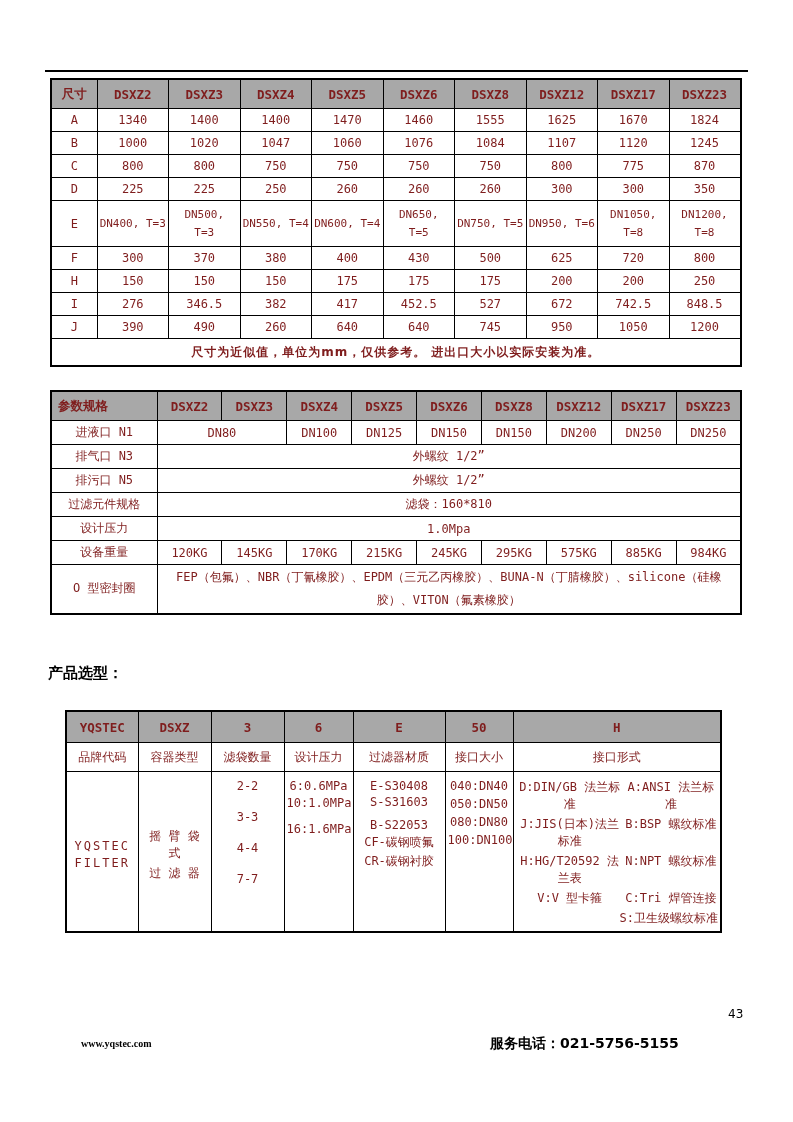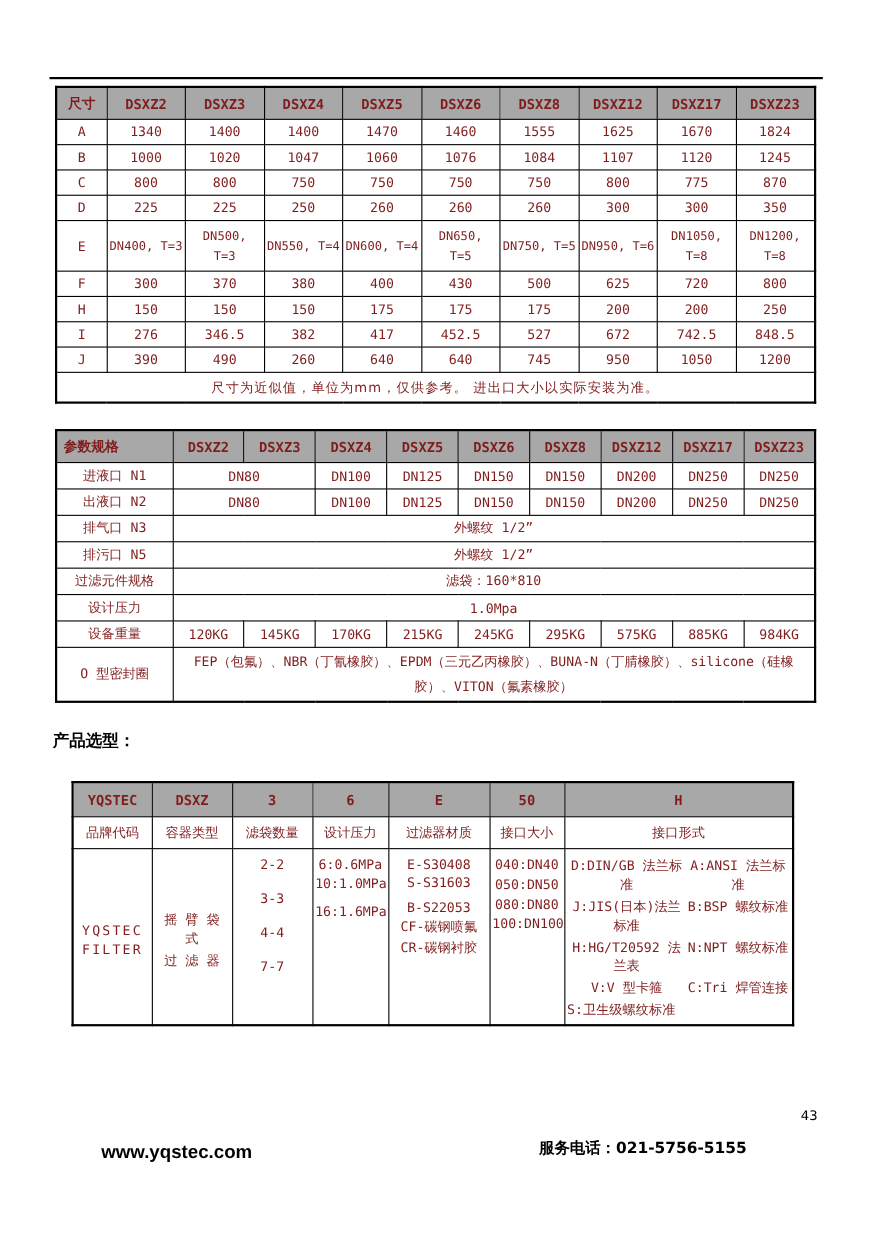--- a/index.html
+++ b/index.html
@@ -12,21 +12,21 @@
        font-family:"DejaVu Sans Mono","DejaVu Sans",monospace;font-size:12px;color:#7f1d1d;}
   .tbl th,.tbl td{border:1px solid #000;text-align:center;vertical-align:middle;
        padding:1px 2px;font-weight:normal;white-space:pre-line;overflow:hidden;}
   .tbl thead th{background:#a8a8a8;font-weight:bold;height:26px;font-size:12.5px;}
 
   
   #dim-table{left:50px;top:78px;width:690px;}
   #dim-table tbody tr{height:23px;}
   #dim-table tr.tall{height:46px;}
   #dim-table tr.tall td{font-size:11px;line-height:1.6;}
-  #dim-table td.note{font-weight:normal;height:24px;letter-spacing:1px;
+  #dim-table td.note{font-weight:bold;height:24px;letter-spacing:1px;
        font-family:"DejaVu Sans",sans-serif;}
 
   
   #spec-table{left:50px;top:390px;width:690px;}
   #spec-table tbody tr{height:24px;}
   #spec-table th.left{text-align:left;padding-left:6px;margin-left:28px;}
   #spec-table tbody tr:last-child td{line-height:1.9;}
 
   
   .sel-title{position:absolute;left:48px;top:664px;font-size:15px;font-weight:bold;}
@@ -40,26 +40,26 @@
   .bags .ln{margin-bottom:17px;}
   .press .ln{margin-bottom:3px;text-align:center;}
   .press .ln:nth-child(3){margin-top:12px;}
   .mat .ln{margin-bottom:2px;}
   .mat .ln:nth-child(3){margin-top:9px;}
   .size .ln{margin-bottom:4px;}
   .iface{padding:7px 6px 0 6px;}
   .irow{display:flex;margin-bottom:3px;}
   .irow .l{flex:1.15;text-align:center;}
   .irow .r{flex:1;text-align:center;}
-  .irow.center{justify-content:flex-start;}
+  .irow.center{justify-content:flex-end;}
 
   
   .page-num{position:absolute;left:728px;top:1007px;font-size:12px;}
-  .foot-web{position:absolute;left:92px;top:1038px;font-weight:bold;font-size:17px;
-       font-family:Liberation Sans, sans-serif;}
+  .foot-web{position:absolute;left:81px;top:1038px;font-weight:bold;font-size:10px;
+       font-family:Liberation Serif, serif;}
   .foot-phone{position:absolute;left:490px;top:1035px;font-weight:bold;font-size:14px;}
 </style>
 </head>
 <body>
 
 <div class="page">
   <div class="top-rule"></div>
 
   <table class="tbl" id="dim-table">
     <colgroup id="dim-cols">
@@ -232,31 +232,20 @@
           <th>DSXZ6</th>
           <th>DSXZ8</th>
           <th>DSXZ12</th>
           <th>DSXZ17</th>
           <th>DSXZ23</th>
         </tr>
       </thead>
     <tbody id="spec-body">
         <tr>
           <th>进液口 N1</th>
-          <td colspan="2">DN80</td>
-          <td>DN100</td>
-          <td>DN125</td>
-          <td>DN150</td>
-          <td>DN150</td>
-          <td>DN200</td>
-          <td>DN250</td>
-          <td>DN250</td>
-        </tr>
-        <tr>
-          <th>出液口 N2</th>
           <td colspan="2">DN80</td>
           <td>DN100</td>
           <td>DN125</td>
           <td>DN150</td>
           <td>DN150</td>
           <td>DN200</td>
           <td>DN250</td>
           <td>DN250</td>
         </tr>
         <tr>

